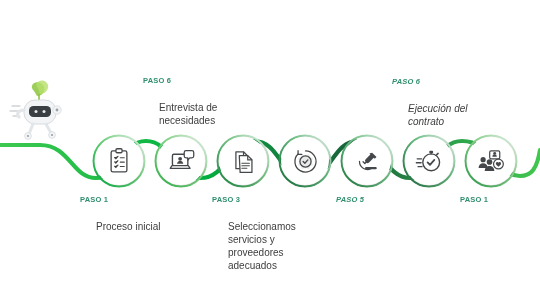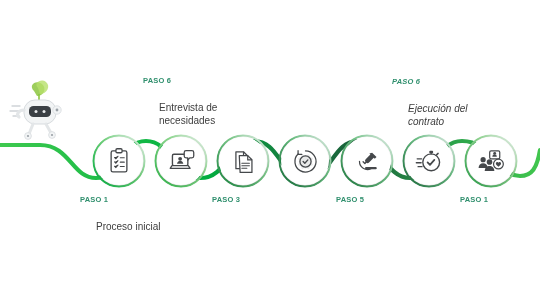--- a/index.html
+++ b/index.html
@@ -295,23 +295,24 @@
     </div>
   </div>
 
   <div class="label" style="left:80px;top:196px;width:110px;">
     <p class="step">PASO 1</p>
     <p class="desc">Proceso inicial</p>
   </div>
 
   <div class="label" style="left:212px;top:196px;width:122px;">
     <p class="step">PASO 3</p>
-  </div>
-
-  <div class="label" style="left:336px;top:196px;width:112px;">
+    <p class="desc">Seleccionamos servicios y proveedores adecuados</p>
+  </div>
+
+  <div class="label" style="left:336px;top:196px;width:112px;font-style:italic;">
     <p class="step">PASO 5</p>
   </div>
 
   <div class="label" style="left:460px;top:196px;width:78px;">
     <p class="step">PASO 1</p>
   </div>
 
   <div class="label" style="left:143px;top:77px;width:92px;">
     <p class="step">PASO 6</p>
     <p class="desc">Entrevista de necesidades</p>

